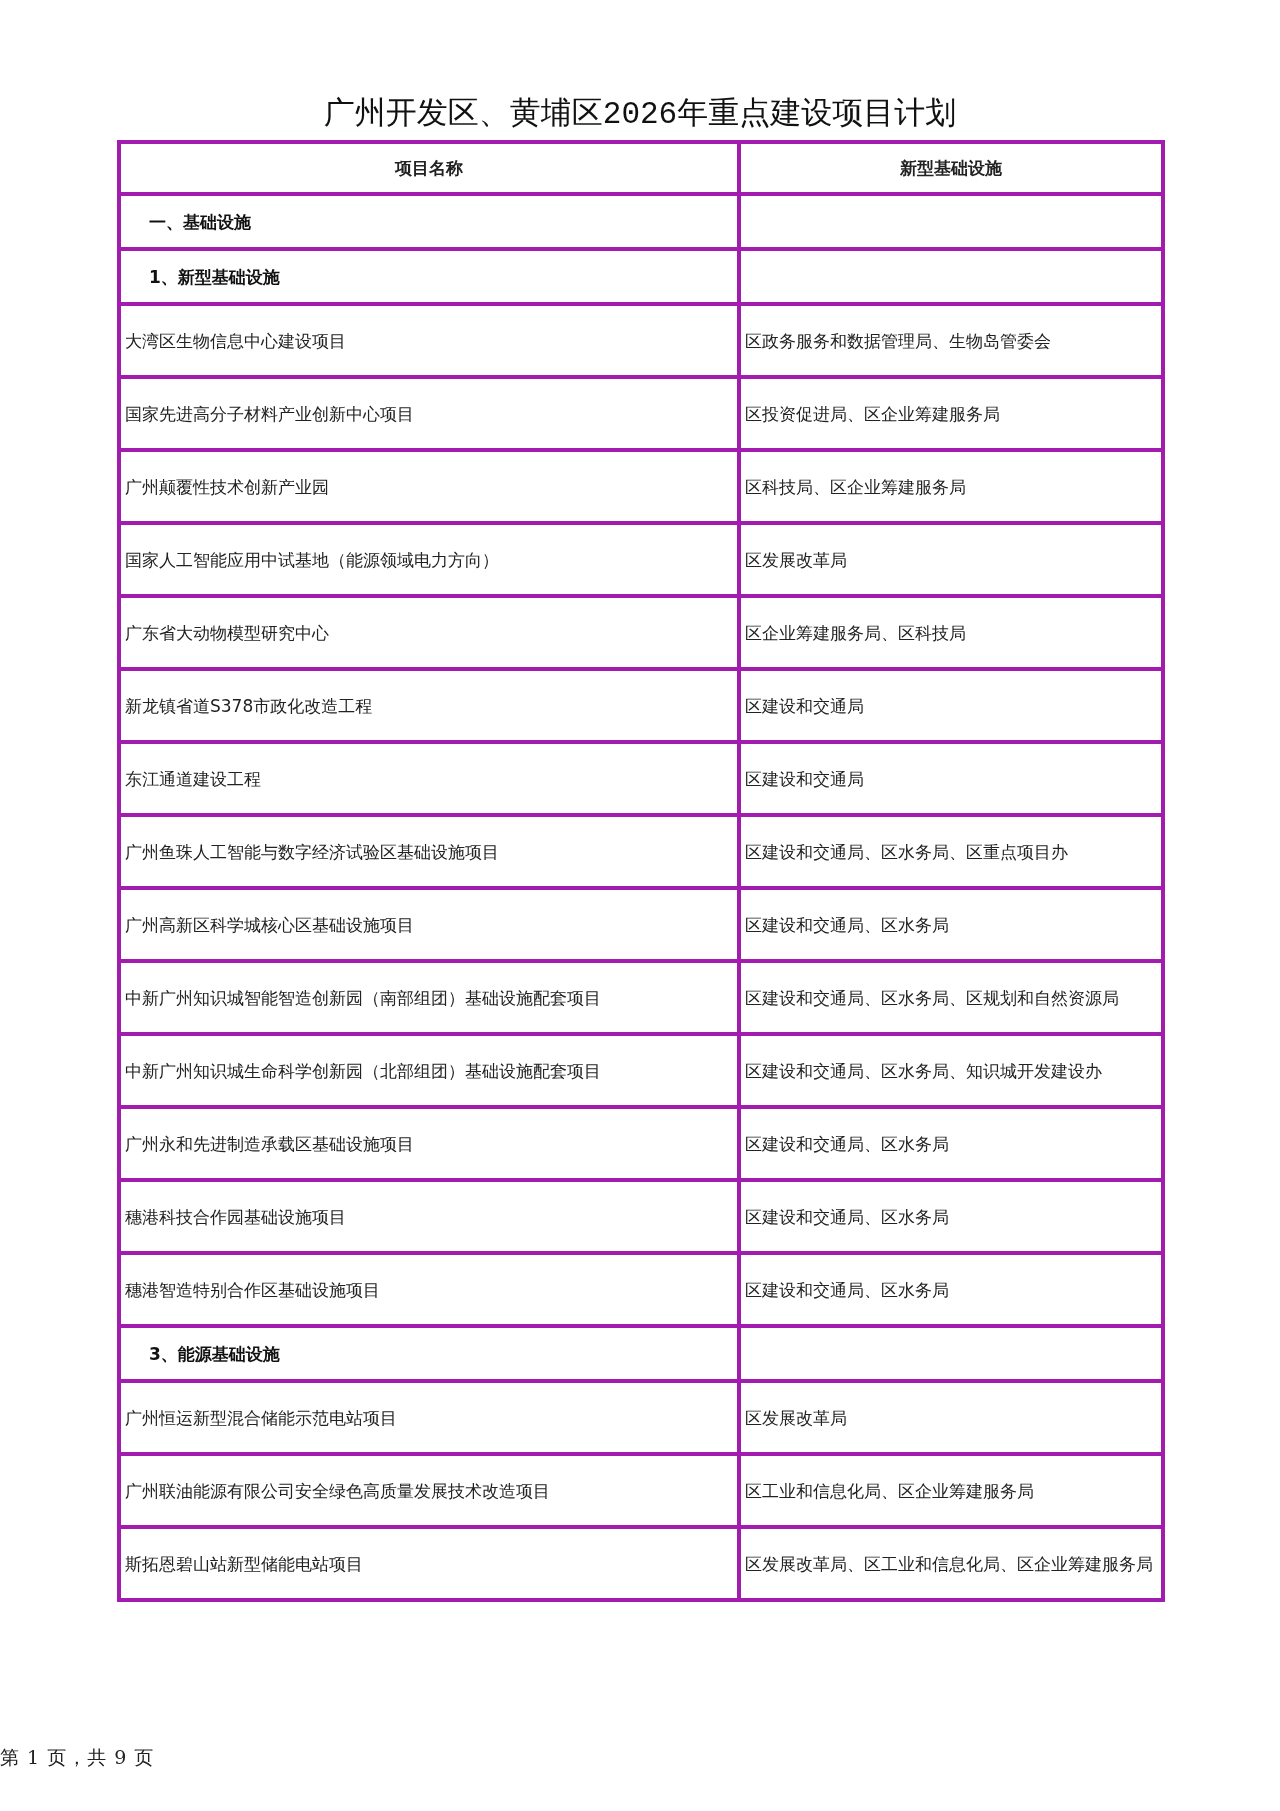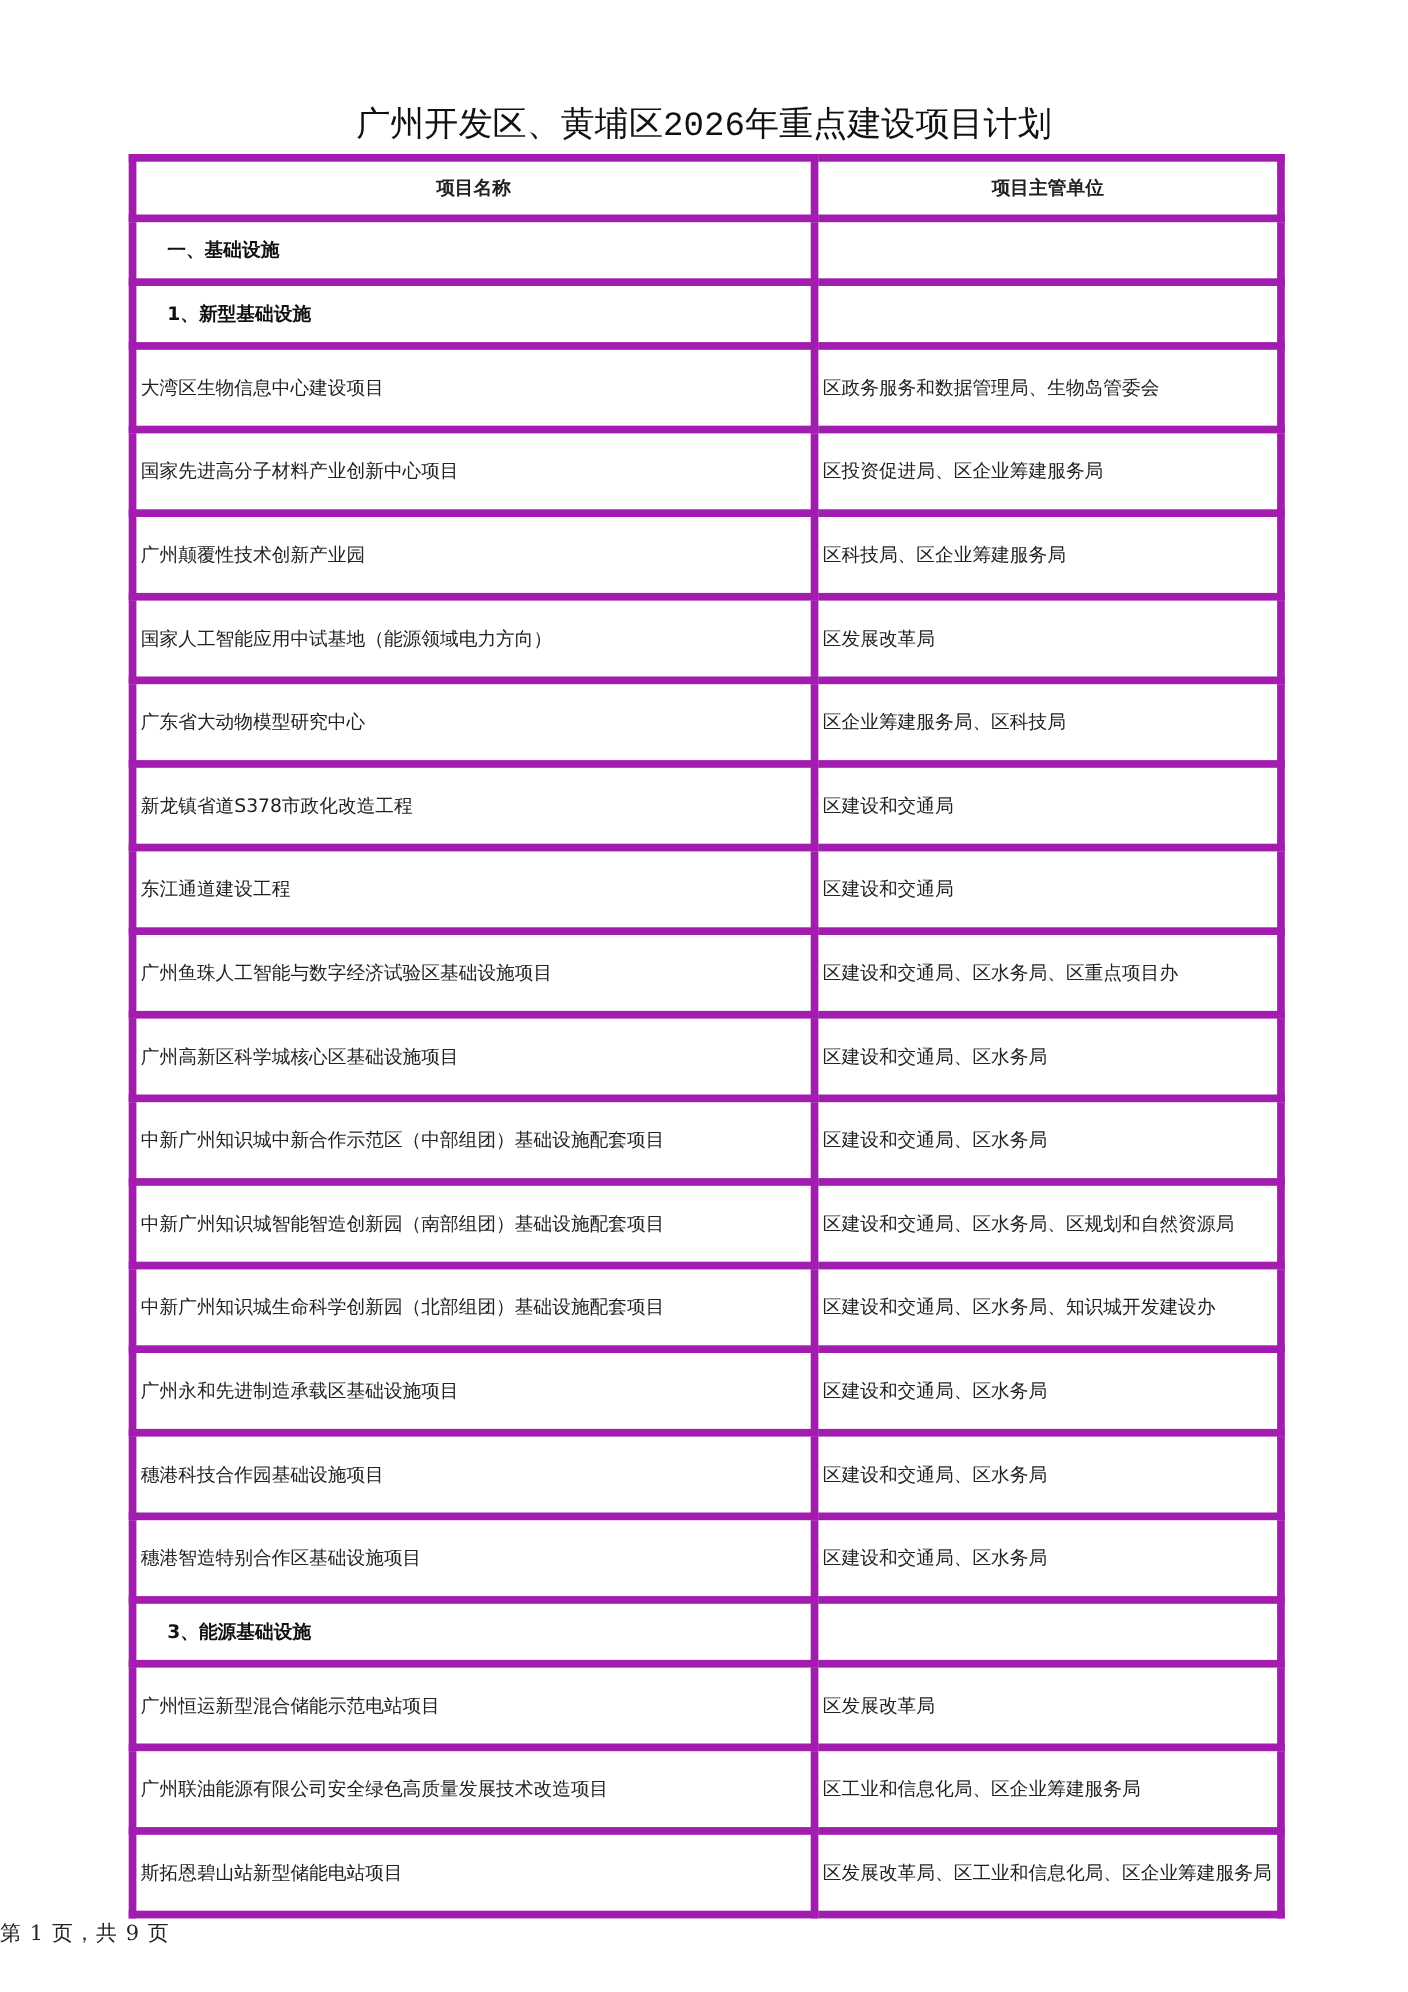--- a/index.html
+++ b/index.html
@@ -10,21 +10,21 @@
   .title {
     position: absolute; left: 0; width: 1280px; top: 92px;
     text-align: center; font-family: Liberation Mono, monospace;
     font-size: 31px; letter-spacing: 0px; color: #111;
   }
   .table {
     position: absolute; left: 117px; top: 140px; width: 1044px;
     border-collapse: collapse; table-layout: fixed;
   }
   .table td, .table th {
-    border: 7px solid #a21caf; padding: 0 4px; vertical-align: middle;
+    border: 4px solid #a21caf; padding: 0 4px; vertical-align: middle;
     font-size: 17px; line-height: 22px; color: #222; font-weight: normal;
   }
   .table col.c1 { width: 620px; }
   .table col.c2 { width: 424px; }
   .table th { text-align: center; font-weight: bold; height: 48px; font-size: 17px; }
   .row-section td { height: 51px; font-weight: bold; font-size: 17px; color: #111; padding-left: 28px; }
   .row-item td { height: 69px; }
   .row-item td.name { text-align: left; margin-left: 48px; }
   .row-item td.unit { text-align: left; }
   .footer {
@@ -39,21 +39,21 @@
 <div class="title">广州开发区、黄埔区2026年重点建设项目计划</div>
 
 <table class="table">
   <colgroup>
       <col class="c1">
       <col class="c2">
     </colgroup>
   <thead>
     <tr>
       <th>项目名称</th>
-      <th>项目主管单位</th>
+      <th>新型基础设施</th>
     </tr>
   </thead>
   <tbody>
     <tr class="row-section">
       <td>一、基础设施</td>
       <td></td>
     </tr>
     <tr class="row-section">
       <td>1、新型基础设施</td>
       <td></td>
@@ -88,24 +88,20 @@
     </tr>
     <tr class="row-item">
       <td class="name">广州鱼珠人工智能与数字经济试验区基础设施项目</td>
       <td class="unit">区建设和交通局、区水务局、区重点项目办</td>
     </tr>
     <tr class="row-item">
       <td class="name">广州高新区科学城核心区基础设施项目</td>
       <td class="unit">区建设和交通局、区水务局</td>
     </tr>
     <tr class="row-item">
-      <td class="name">中新广州知识城中新合作示范区（中部组团）基础设施配套项目</td>
-      <td class="unit">区建设和交通局、区水务局</td>
-    </tr>
-    <tr class="row-item">
       <td class="name">中新广州知识城智能智造创新园（南部组团）基础设施配套项目</td>
       <td class="unit">区建设和交通局、区水务局、区规划和自然资源局</td>
     </tr>
     <tr class="row-item">
       <td class="name">中新广州知识城生命科学创新园（北部组团）基础设施配套项目</td>
       <td class="unit">区建设和交通局、区水务局、知识城开发建设办</td>
     </tr>
     <tr class="row-item">
       <td class="name">广州永和先进制造承载区基础设施项目</td>
       <td class="unit">区建设和交通局、区水务局</td>

